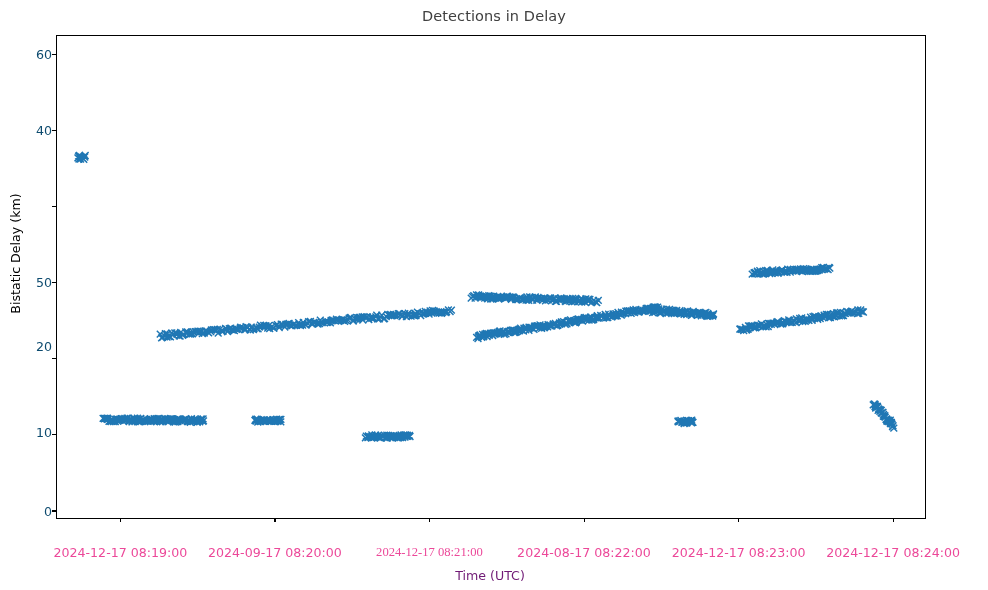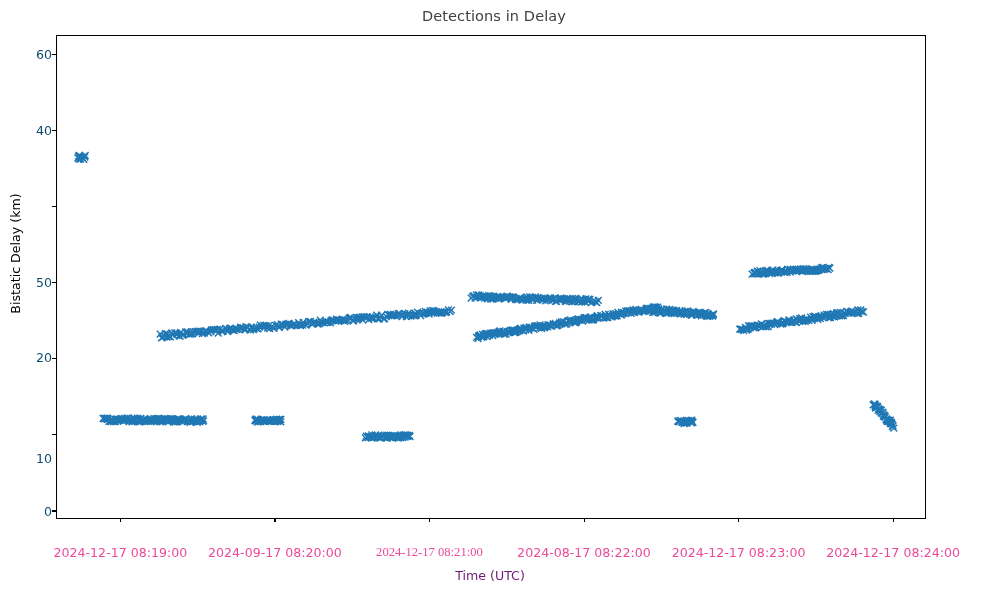--- a/index.html
+++ b/index.html
@@ -107,23 +107,23 @@
 
 <div id="figure">
 
   <div id="chart-title">Detections in Delay</div>
 
   <div id="y-axis-label">Bistatic Delay (km)</div>
 
   <div id="y-ticks">
       <div class="ytick" style="top: 510.908px;">0</div>
       <div class="ytick-mark" style="top: 510.408px;"></div>
-      <div class="ytick" style="top: 458px;">10</div>
+      <div class="ytick" style="top: 432px;">10</div>
       <div class="ytick-mark" style="top: 434.263px;"></div>
-      <div class="ytick" style="top: 357px;">20</div>
+      <div class="ytick" style="top: 346px;">20</div>
       <div class="ytick-mark" style="top: 358.118px;"></div>
       <div class="ytick" style="top: 282.472px;">50</div>
       <div class="ytick-mark" style="top: 281.972px;"></div>
       <div class="ytick" style="top: 206.327px; margin-left: 26px;">40</div>
       <div class="ytick-mark" style="top: 205.827px;"></div>
       <div class="ytick" style="top: 130.182px;">40</div>
       <div class="ytick-mark" style="top: 129.682px;"></div>
       <div class="ytick" style="top: 54.0363px;">60</div>
       <div class="ytick-mark" style="top: 53.5363px;"></div>
     </div>

